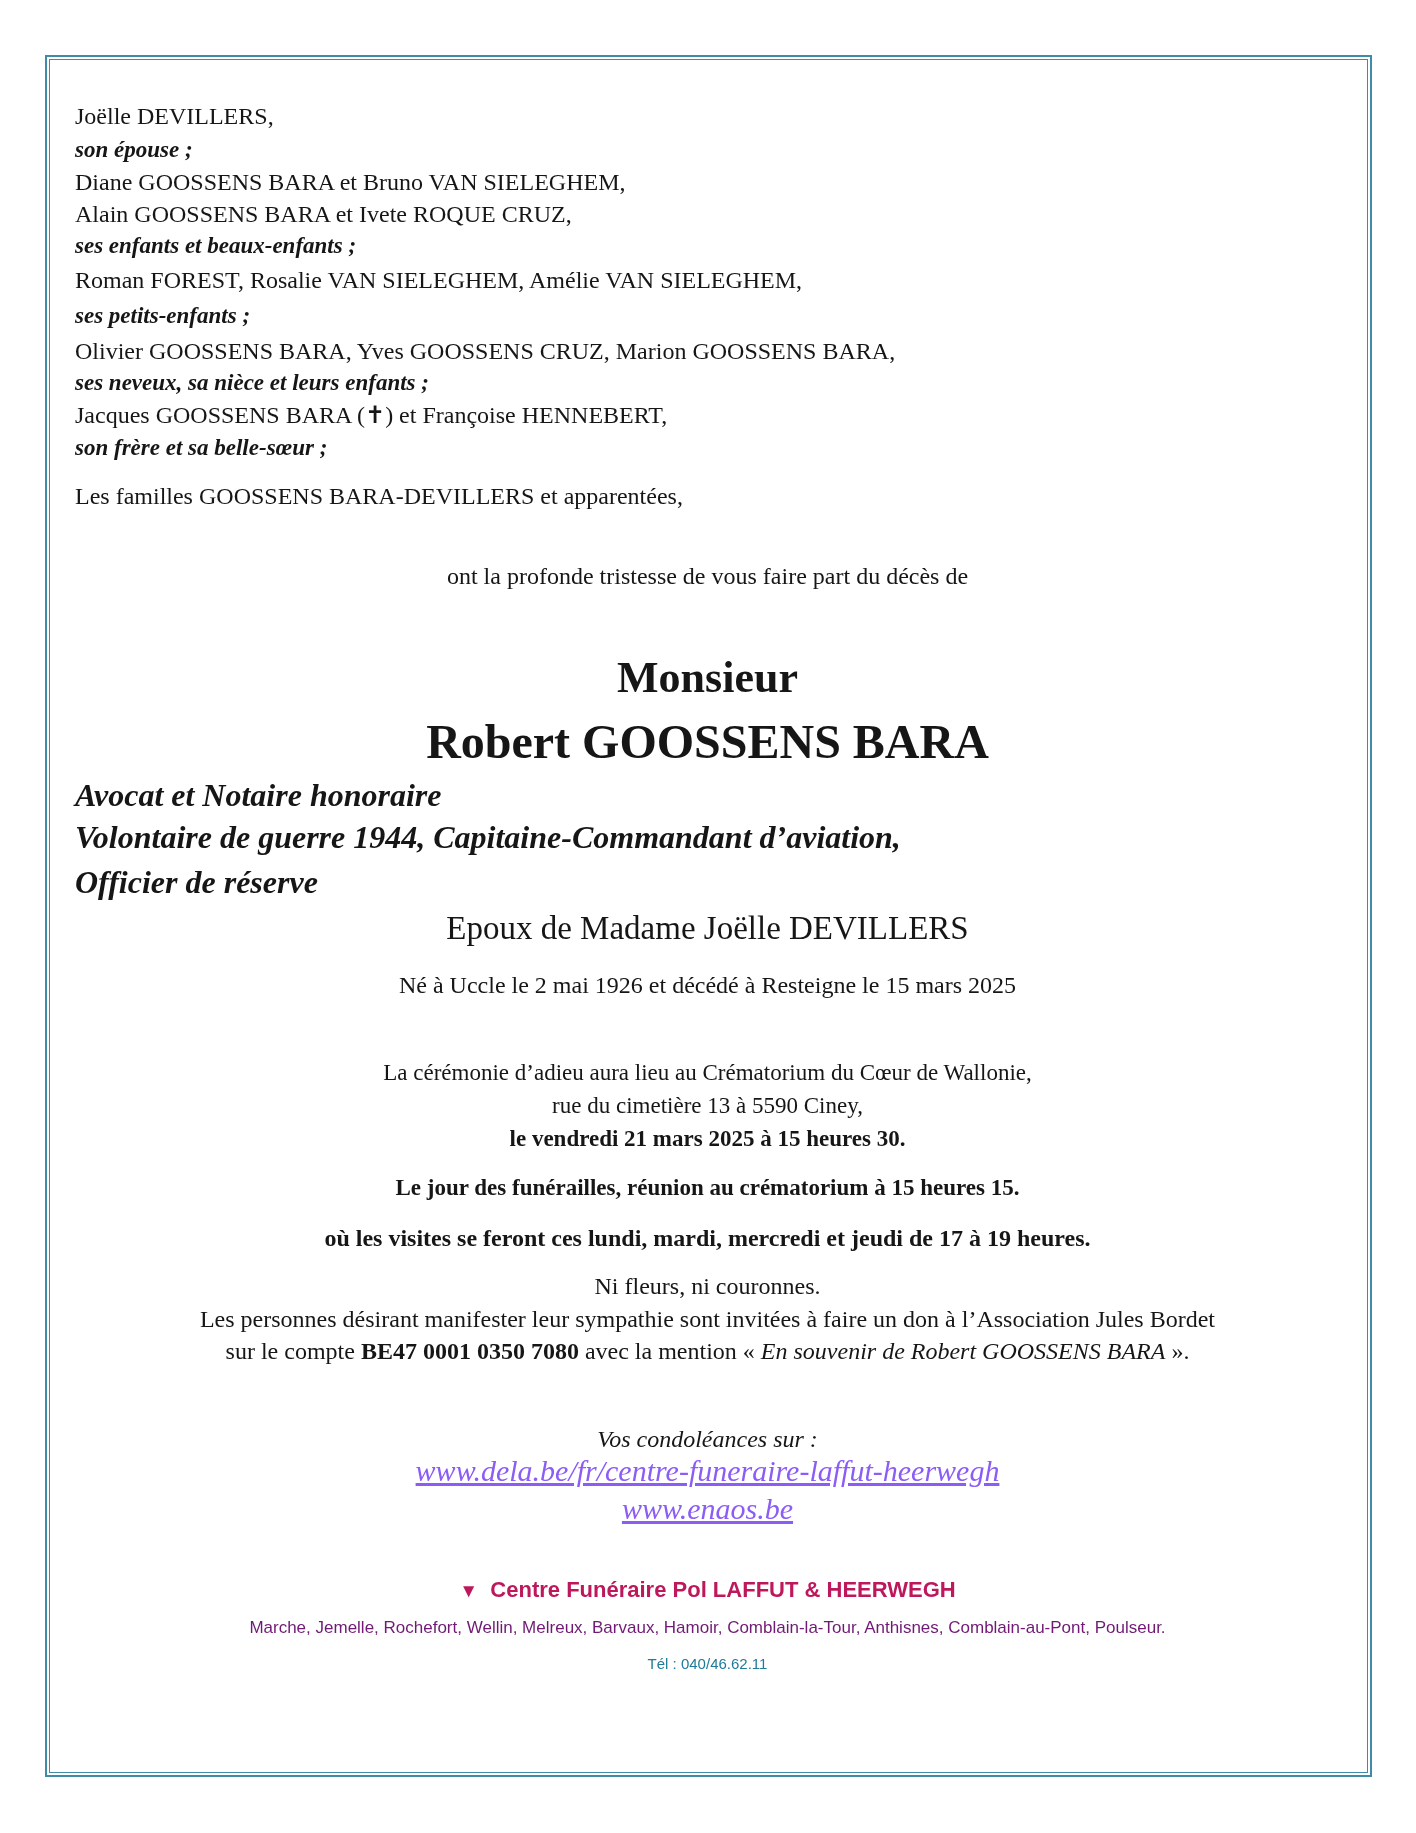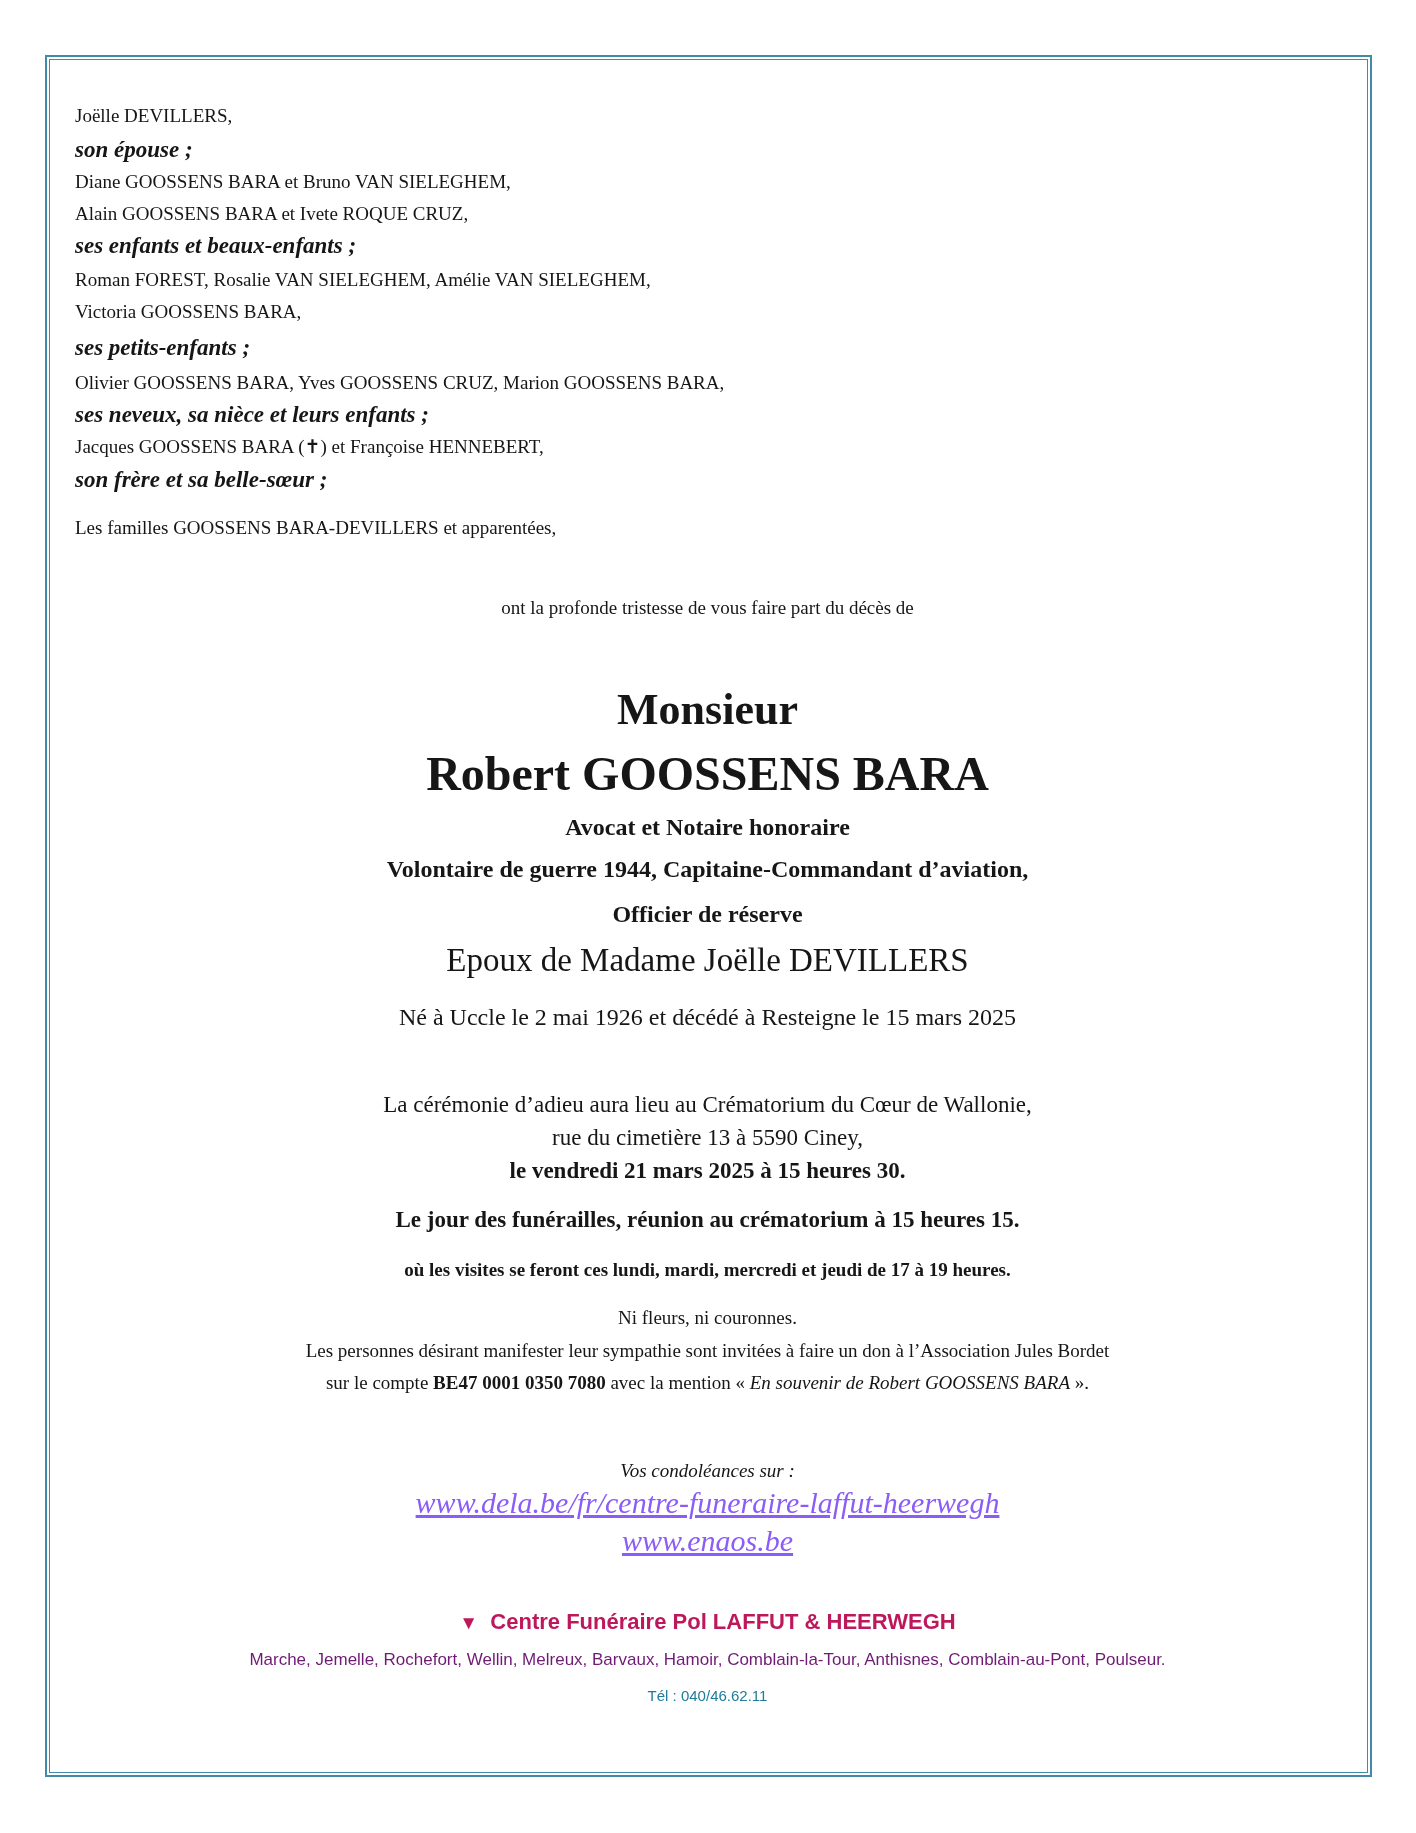--- a/index.html
+++ b/index.html
@@ -16,29 +16,29 @@
     position:absolute; left:45px; top:55px; right:44px; bottom:56px;
     border:2px solid #3f8ca9;
     pointer-events:none;
   }
   .frame::before {
     content:""; position:absolute; inset:2px;
     border:1px solid #3f8ca9;
   }
   .content { position:absolute; left:75px; right:76px; top:0; }
 
-  .ln   { font-size:19px; line-height:32px; }
+  .ln   { font-size:24px; line-height:32px; }
   .rel  { font-size:23px; line-height:32px; text-align:left; font-weight:bold; font-style:italic; }
   .c    { text-align:center; }
   .b    { font-weight:bold; }
   .i    { font-style:italic; }
 
   .h-monsieur { font-size:44px; line-height:56px; font-weight:bold; text-align:center; }
   .h-name     { font-size:48px; line-height:58px; font-weight:bold; text-align:center; }
-  .h-honor    { font-size:24px; line-height:38px; font-weight:bold; text-align:center; }
+  .h-honor    { font-size:32px; line-height:38px; font-weight:bold; text-align:left;font-style:italic; }
   .h-spouse   { font-size:33px; line-height:44px; text-align:center; }
   .h-dates    { font-size:24px; line-height:32px; text-align:center; }
 
   .cer { font-size:23px; line-height:33px; text-align:center; }
 
   .links a, .link {
     color:#8b5cf6;
     font-style:italic;
     text-decoration:underline;
     font-size:30px; line-height:32px;
@@ -70,21 +70,20 @@
   <div class="content">
 
     <div class="ln" style="margin-top:100px">Joëlle DEVILLERS,</div>
     <div class="rel" style="margin-top:2px">son épouse ;</div>
 
     <div class="ln">Diane GOOSSENS BARA et Bruno VAN SIELEGHEM,</div>
     <div class="ln">Alain GOOSSENS BARA et Ivete ROQUE CRUZ,</div>
     <div class="rel">ses enfants et beaux-enfants ;</div>
 
     <div class="ln" style="margin-top:2px">Roman FOREST, Rosalie VAN SIELEGHEM, Amélie VAN SIELEGHEM,</div>
-    <div class="ln">Victoria GOOSSENS BARA,</div>
     <div class="rel" style="margin-top:4px">ses petits-enfants ;</div>
 
     <div class="ln" style="margin-top:3px">Olivier GOOSSENS BARA, Yves GOOSSENS CRUZ, Marion GOOSSENS BARA,</div>
     <div class="rel">ses neveux, sa nièce et leurs enfants ;</div>
 
     <div class="ln">Jacques GOOSSENS BARA (✝) et Françoise HENNEBERT,</div>
     <div class="rel" style="margin-top:1px">son frère et sa belle-sœur ;</div>
 
     <div class="ln" style="margin-top:16px">Les familles GOOSSENS BARA-DEVILLERS et apparentées,</div>
 

